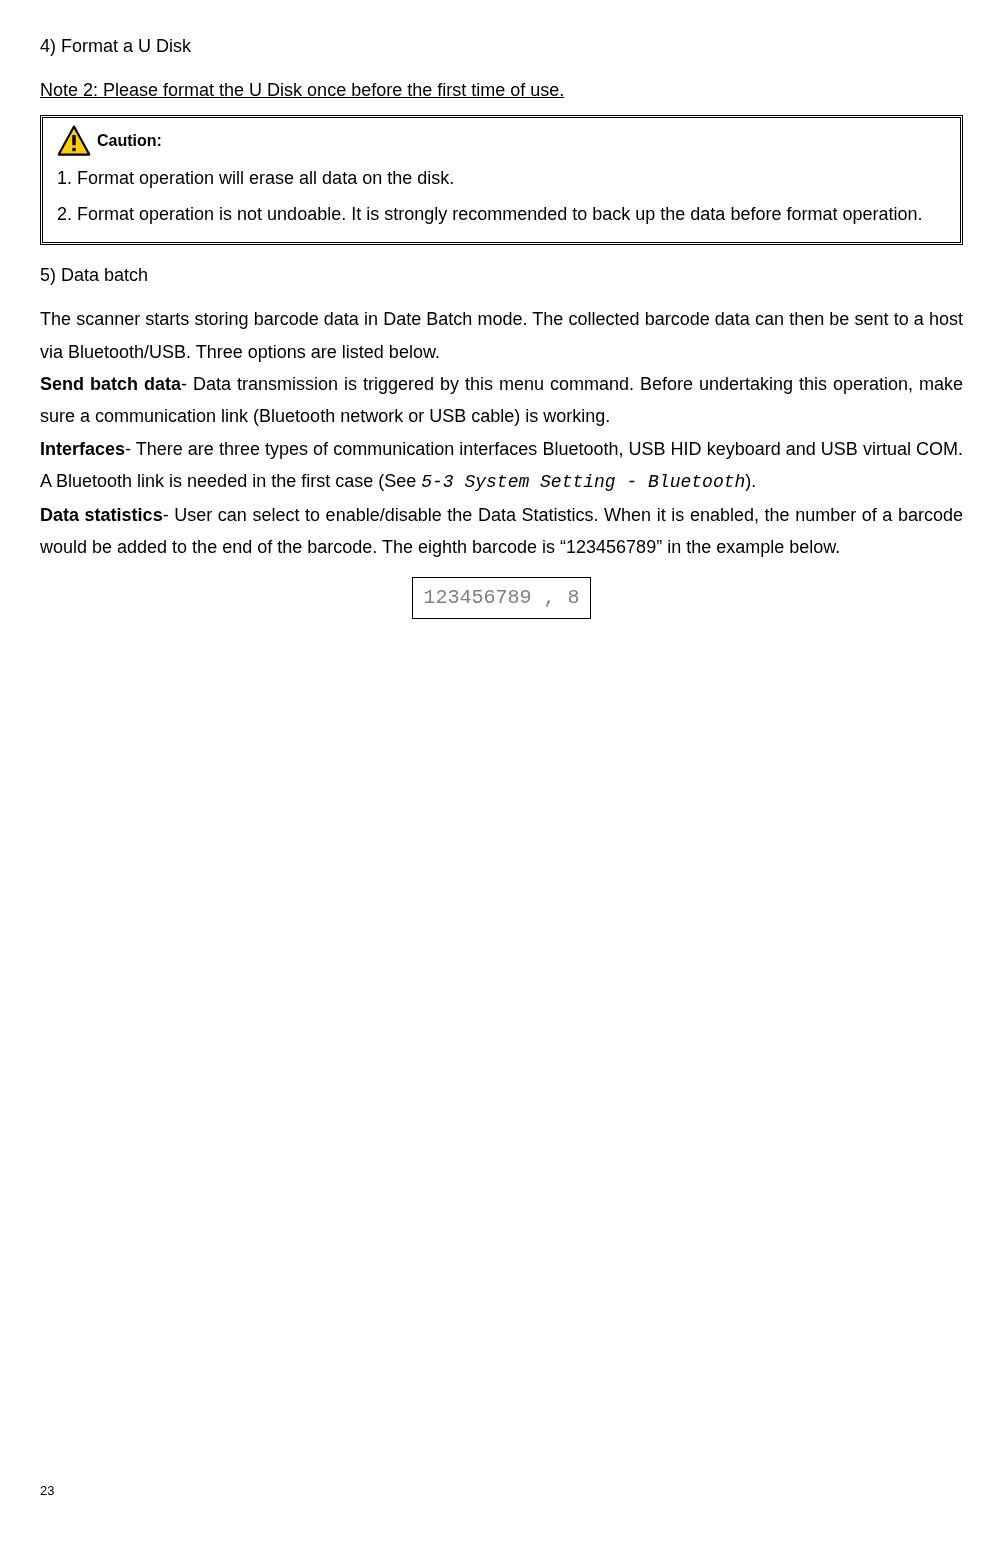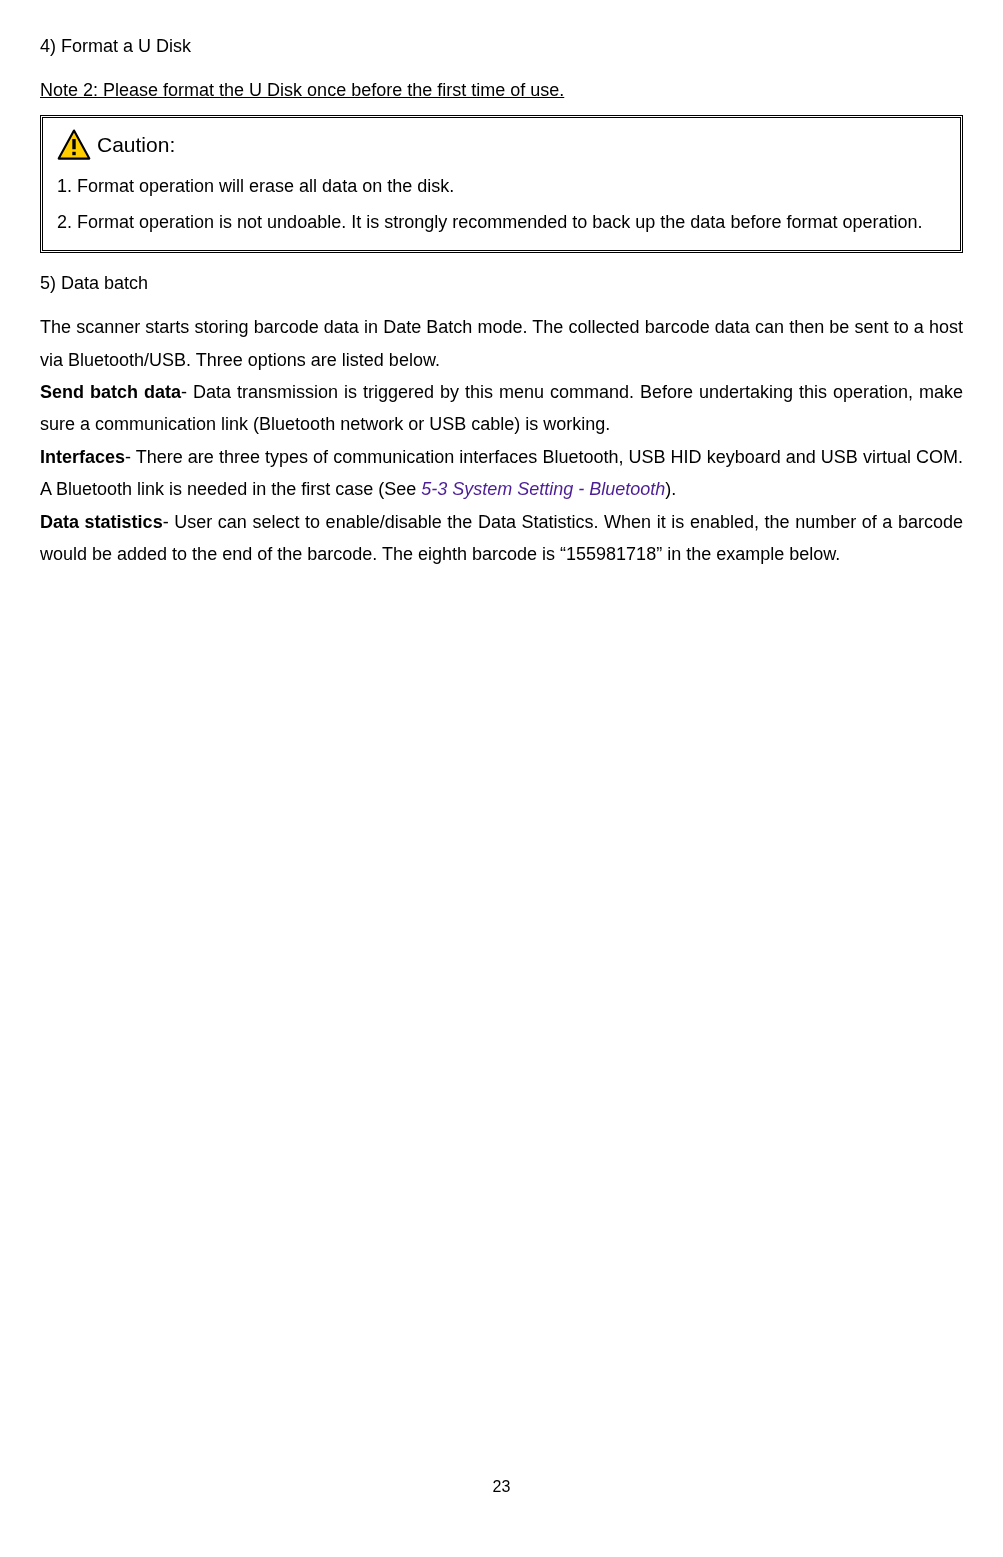--- a/index.html
+++ b/index.html
@@ -28,55 +28,56 @@
       line-height: 2.0;
       text-align: justify;
     }
     .caution-header {
       display: flex;
       align-items: center;
       gap: 6px;
       margin-bottom: 2px;
     }
     .caution-title {
-      font-weight: normal;
-      font-size: 21px;
+      font-weight: bold;
+      font-size: 16px;
     }
     .warning-icon {
       width: 34px;
       height: 34px;
     }
     .body-text {
       text-align: justify;
       margin: 0;
       line-height: 1.8;
     }
     .body-text .bold {
       font-weight: bold;
     }
     .link-ref {
-      color: #4c1d95;
+      color: #000000;
       font-style: italic;
+      font-family: Liberation Mono, monospace;
     }
     .example-box {
       border: 1px solid #000;
       display: inline-block;
       padding: 2px 10px;
       font-family: "Courier New", monospace;
       font-size: 20px;
       color: #808080;
       margin: 0 auto;
     }
     .example-wrapper {
       text-align: center;
       margin-top: 14px;
     }
     .page-num {
-      text-align: center;
-      font-size: 16px;
+      text-align: left;
+      font-size: 13px;
       position: absolute;
       bottom: 18px;
       left: 0;
       right: 0;
       margin-top: 34px;
     }
     .page-container {
       position: relative;
       min-height: 1490px;
     }
@@ -109,19 +110,22 @@
 
   <p class="body-text">
     <span class="bold">Send batch data</span><span>- Data transmission is triggered by this menu command. Before undertaking this operation, make sure a communication link (Bluetooth network or USB cable) is working.</span>
   </p>
 
   <p class="body-text">
     <span class="bold">Interfaces</span><span>- There are three types of communication interfaces Bluetooth, USB HID keyboard and USB virtual COM. A Bluetooth link is needed in the first case (See </span><span class="link-ref">5-3 System Setting - Bluetooth</span><span>).</span>
   </p>
 
   <p class="body-text">
-    <span class="bold">Data statistics</span><span>- User can select to enable/disable the Data Statistics. When it is enabled, the number of a barcode would be added to the end of the barcode. The eighth barcode is “155981718” in the example below.</span>
+    <span class="bold">Data statistics</span><span>- User can select to enable/disable the Data Statistics. When it is enabled, the number of a barcode would be added to the end of the barcode. The eighth barcode is “123456789” in the example below.</span>
   </p>
 
 
+  <div class="example-wrapper">
+    <span class="example-box">123456789 , 8</span>
+  </div>
 
   <div class="page-num">23</div>
 </div>
 
 </body></html>

